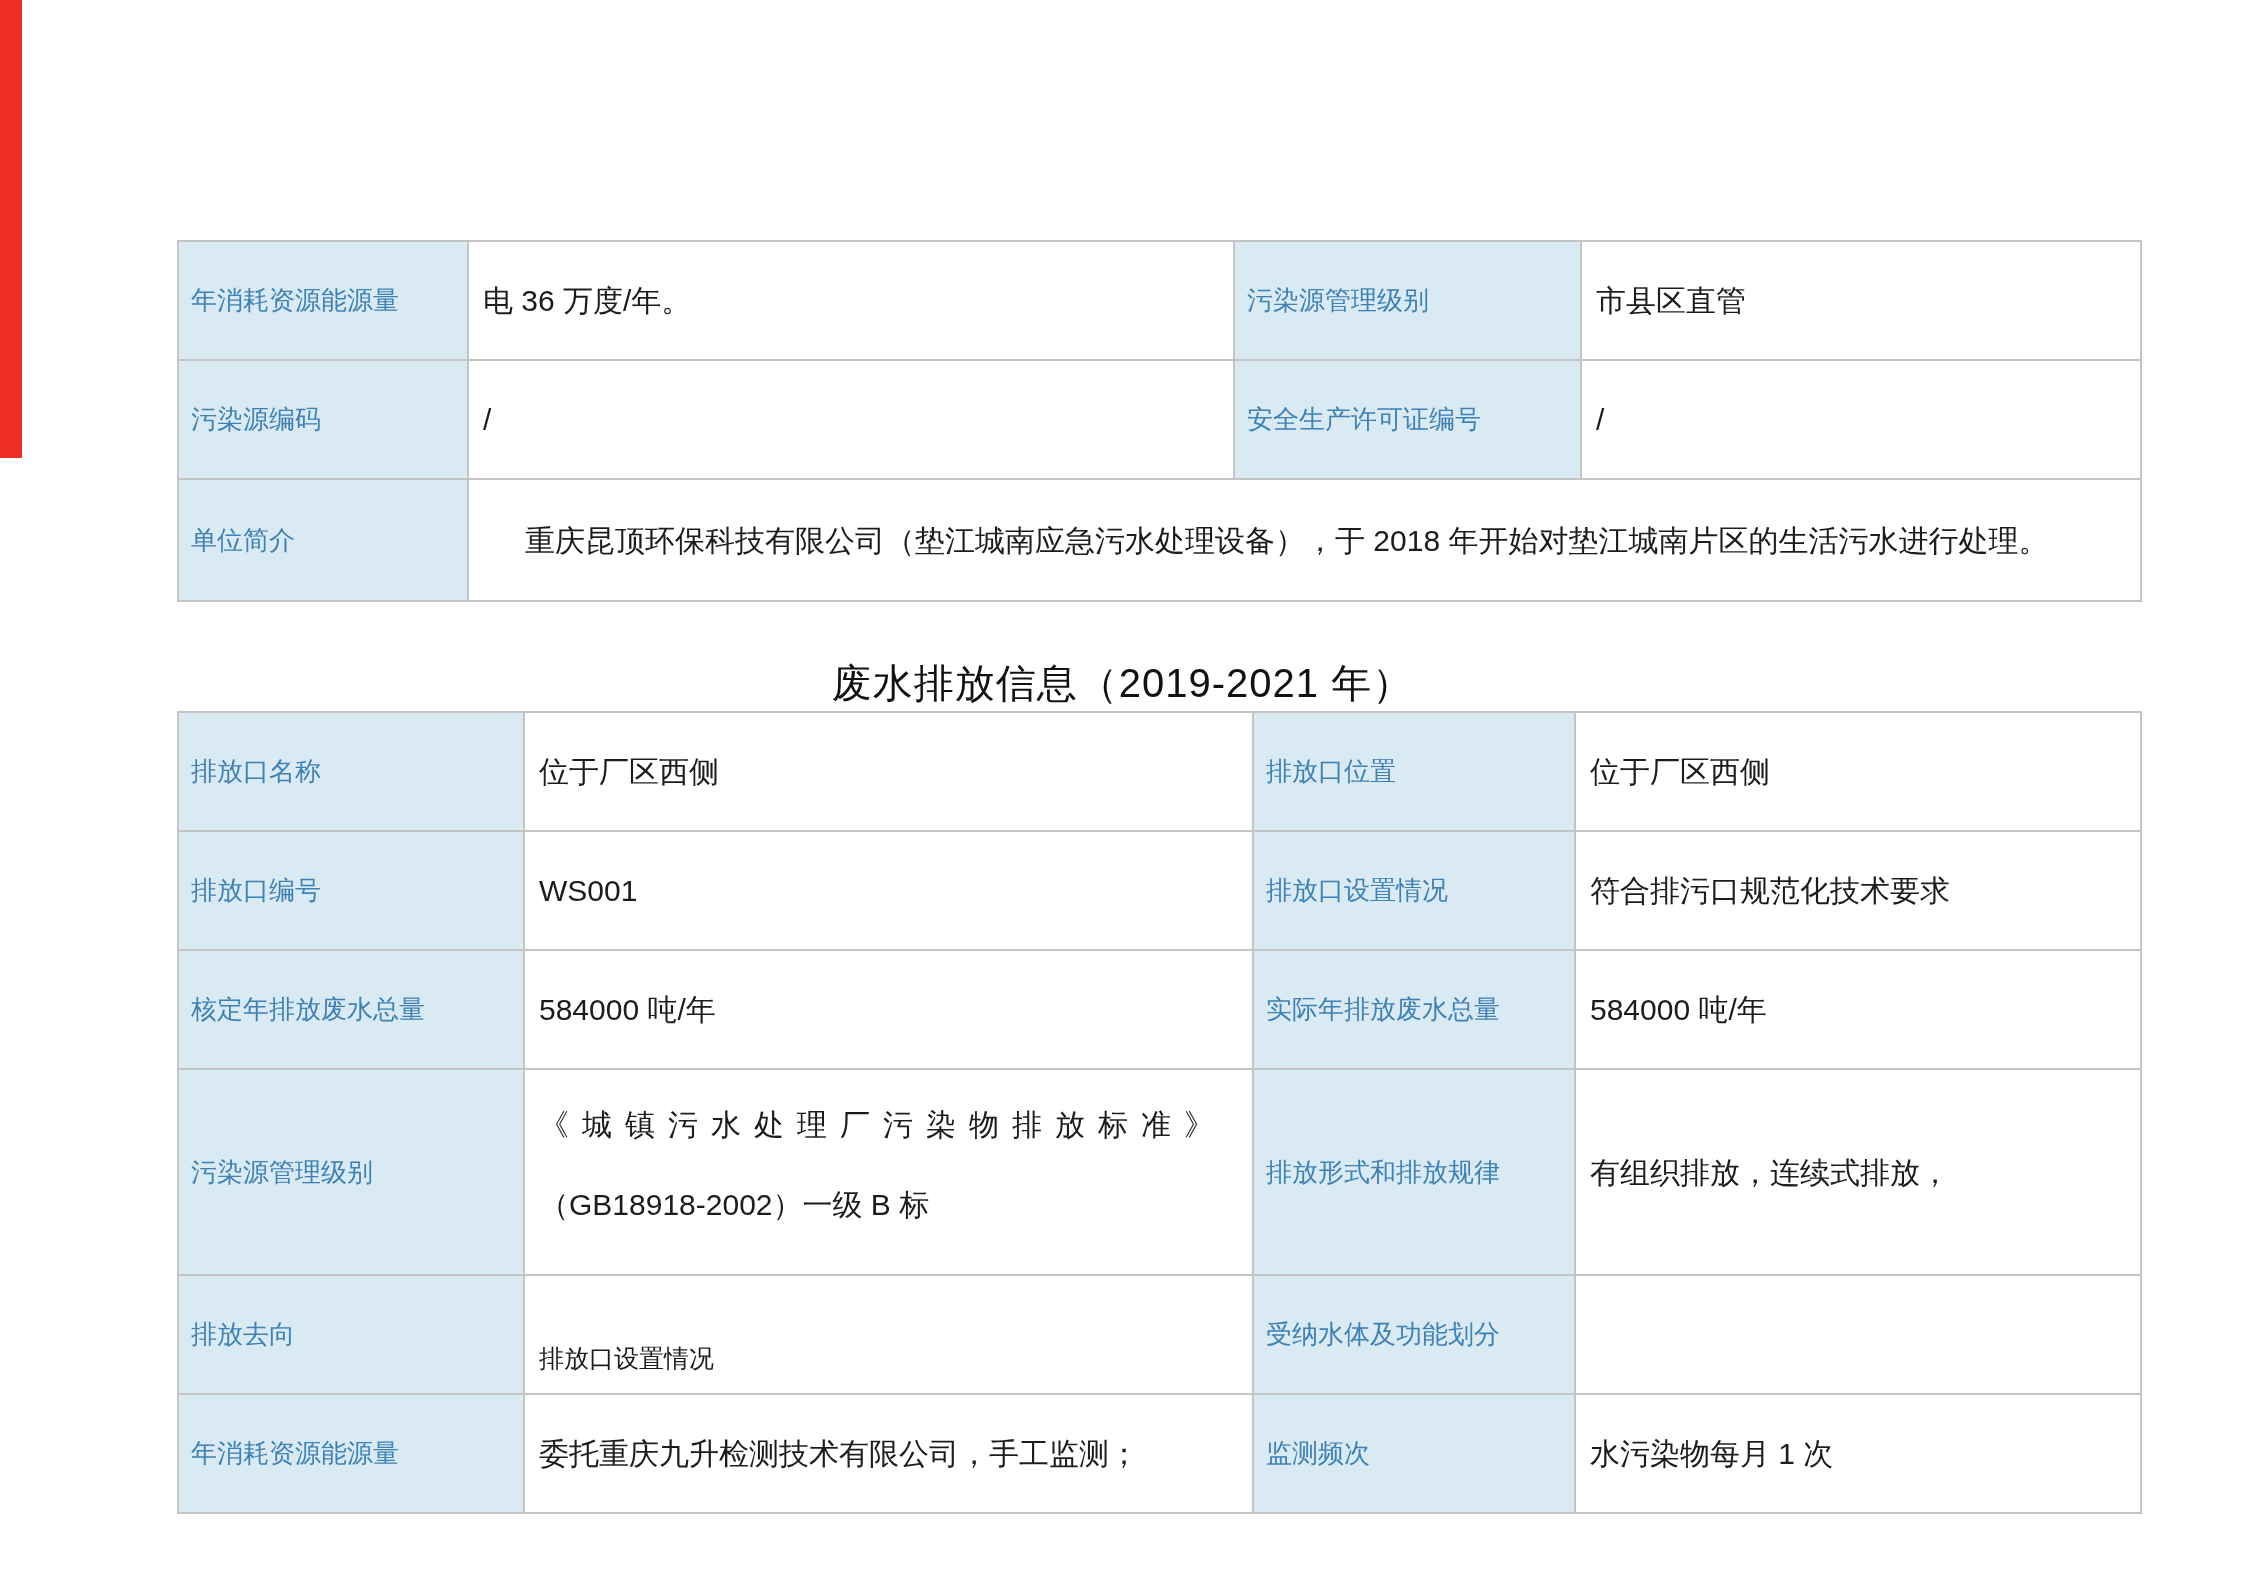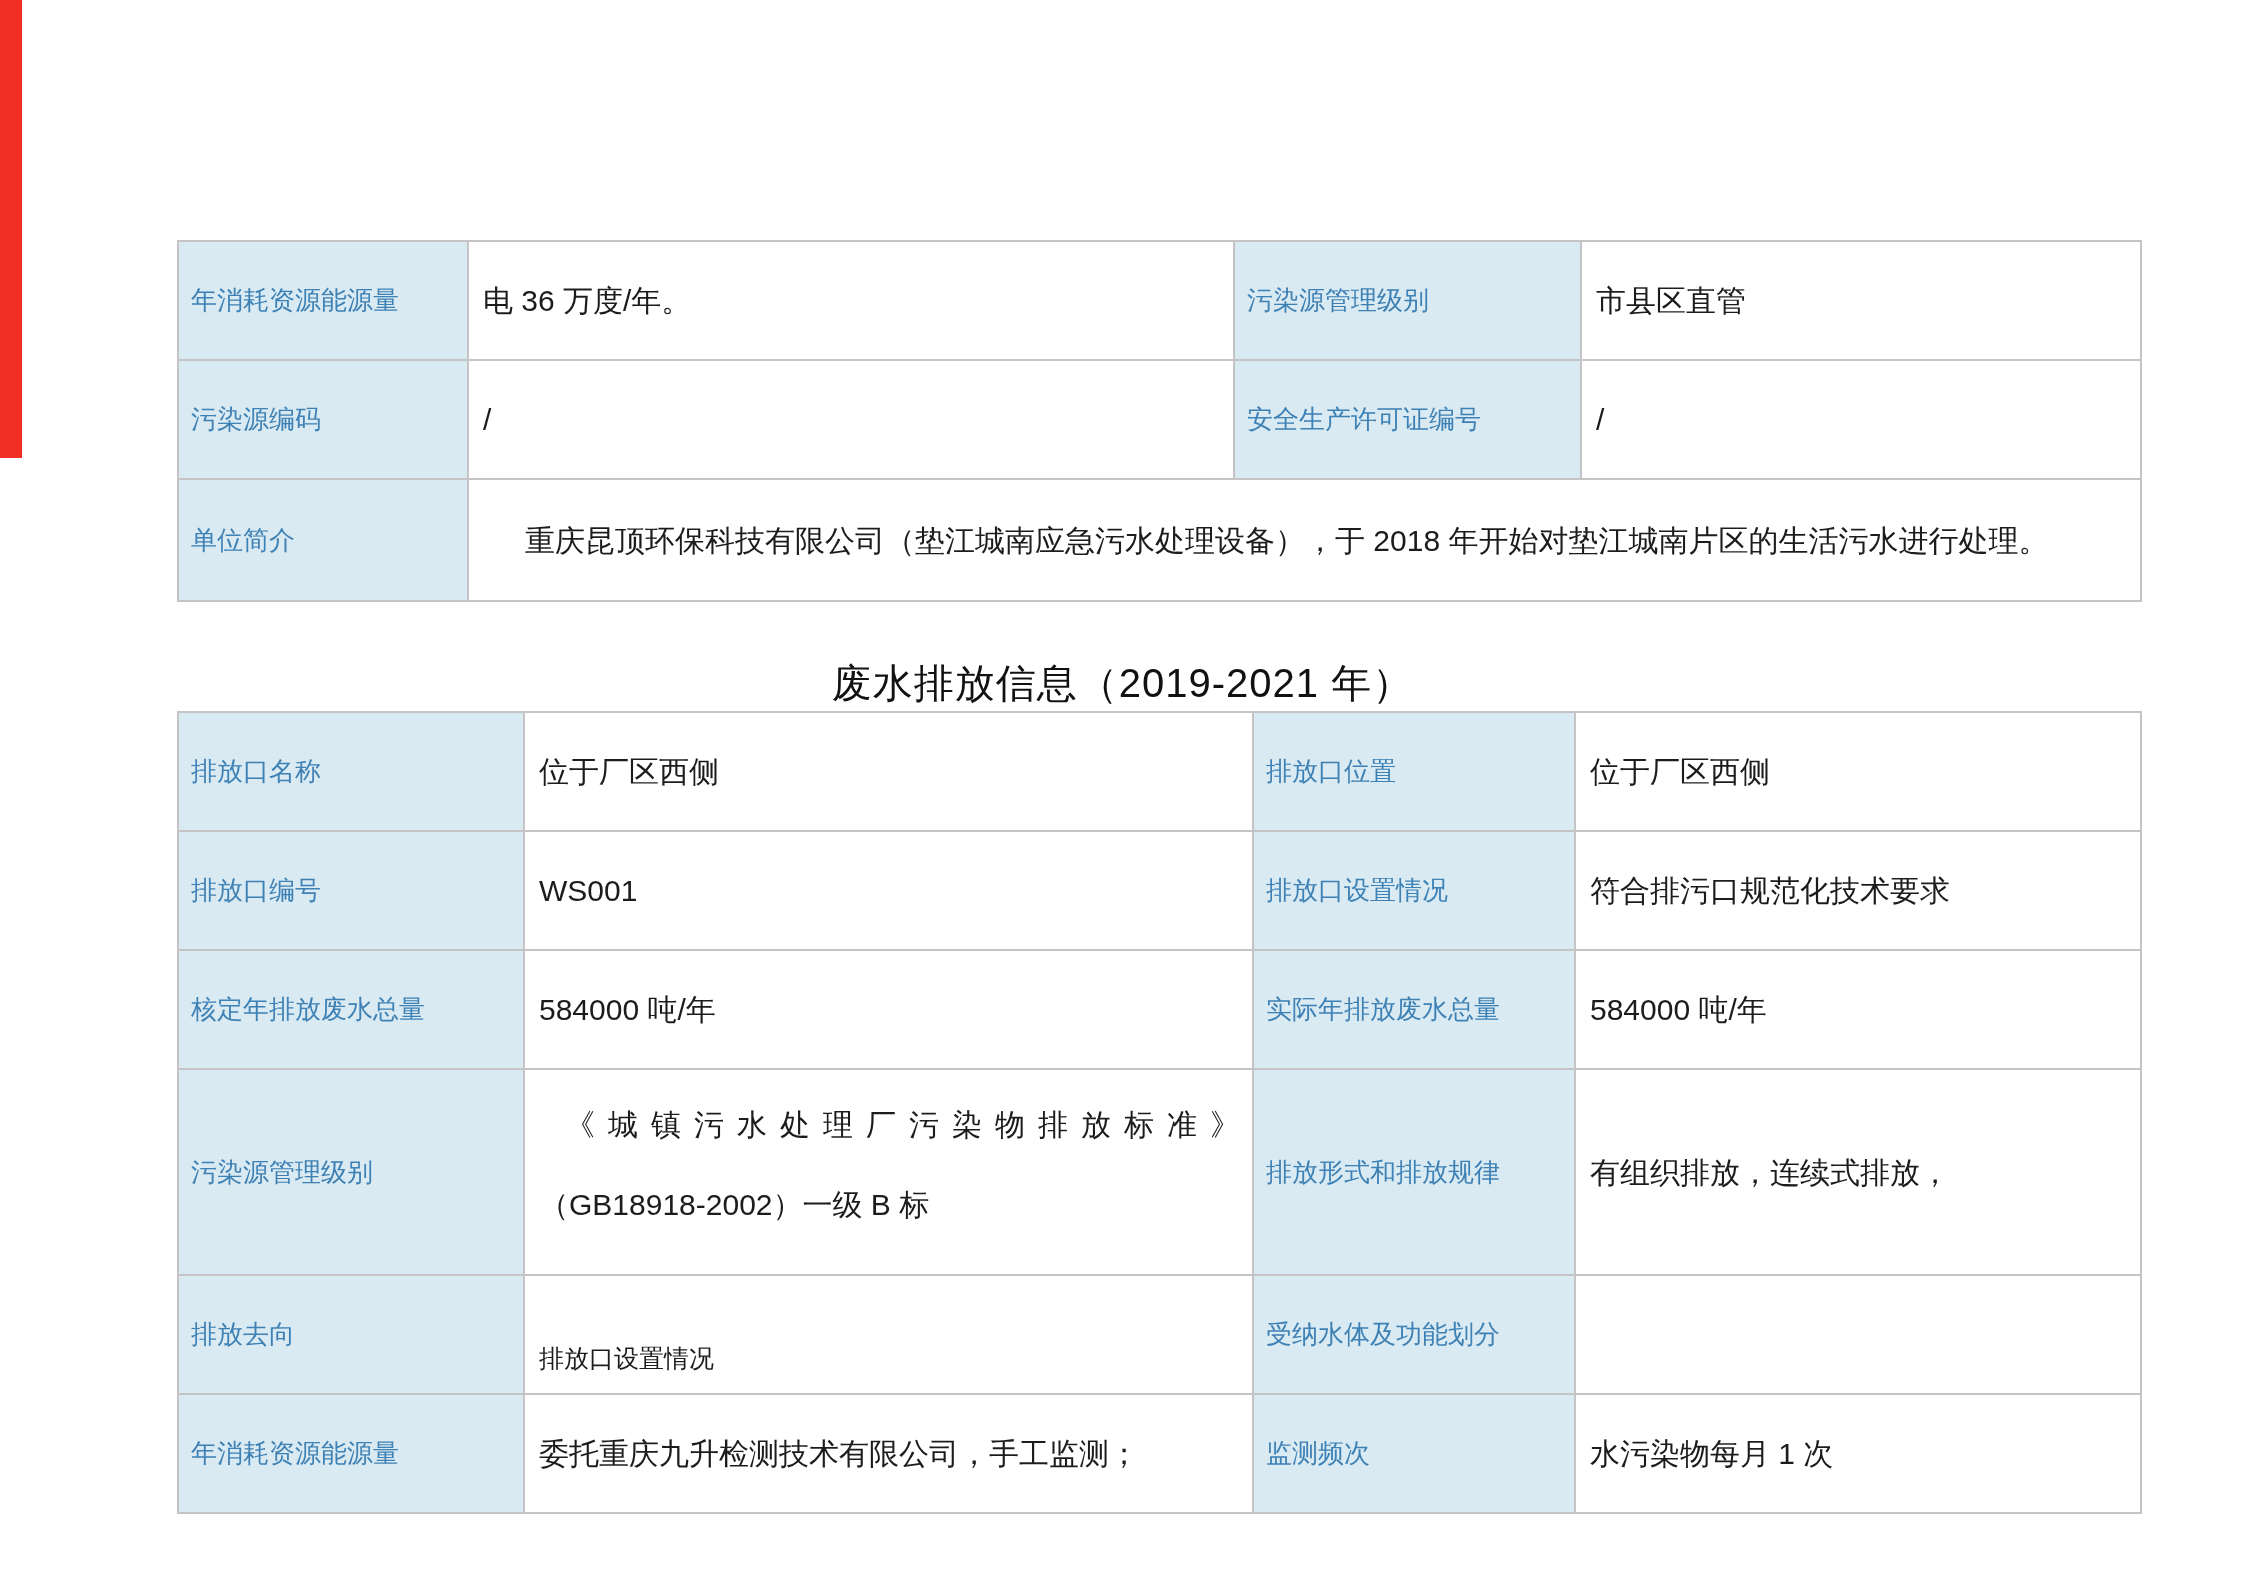--- a/index.html
+++ b/index.html
@@ -61,21 +61,21 @@
   
   tr.r85  td { height: 85px; }
   tr.r88  td { height: 88px; }
   tr.r172 td { height: 172px; }
   tr.r83  td { height: 83px; }
 
   td.indent { text-indent: 42px; }
 
   
   td.std2 { line-height: 80px; padding-top: 2px; }
-  td.std2 .line1 { letter-spacing: 13px; white-space: nowrap; margin-left: 26px; }
+  td.std2 .line1 { letter-spacing: 13px; white-space: nowrap; }
   td.std2 .line2 { letter-spacing: 0; white-space: nowrap; }
 
   
   td.serif-low {
     font-family: "Liberation Serif", serif;
     font-size: 25px;
     vertical-align: bottom;
     padding-bottom: 18px;
   }
 

